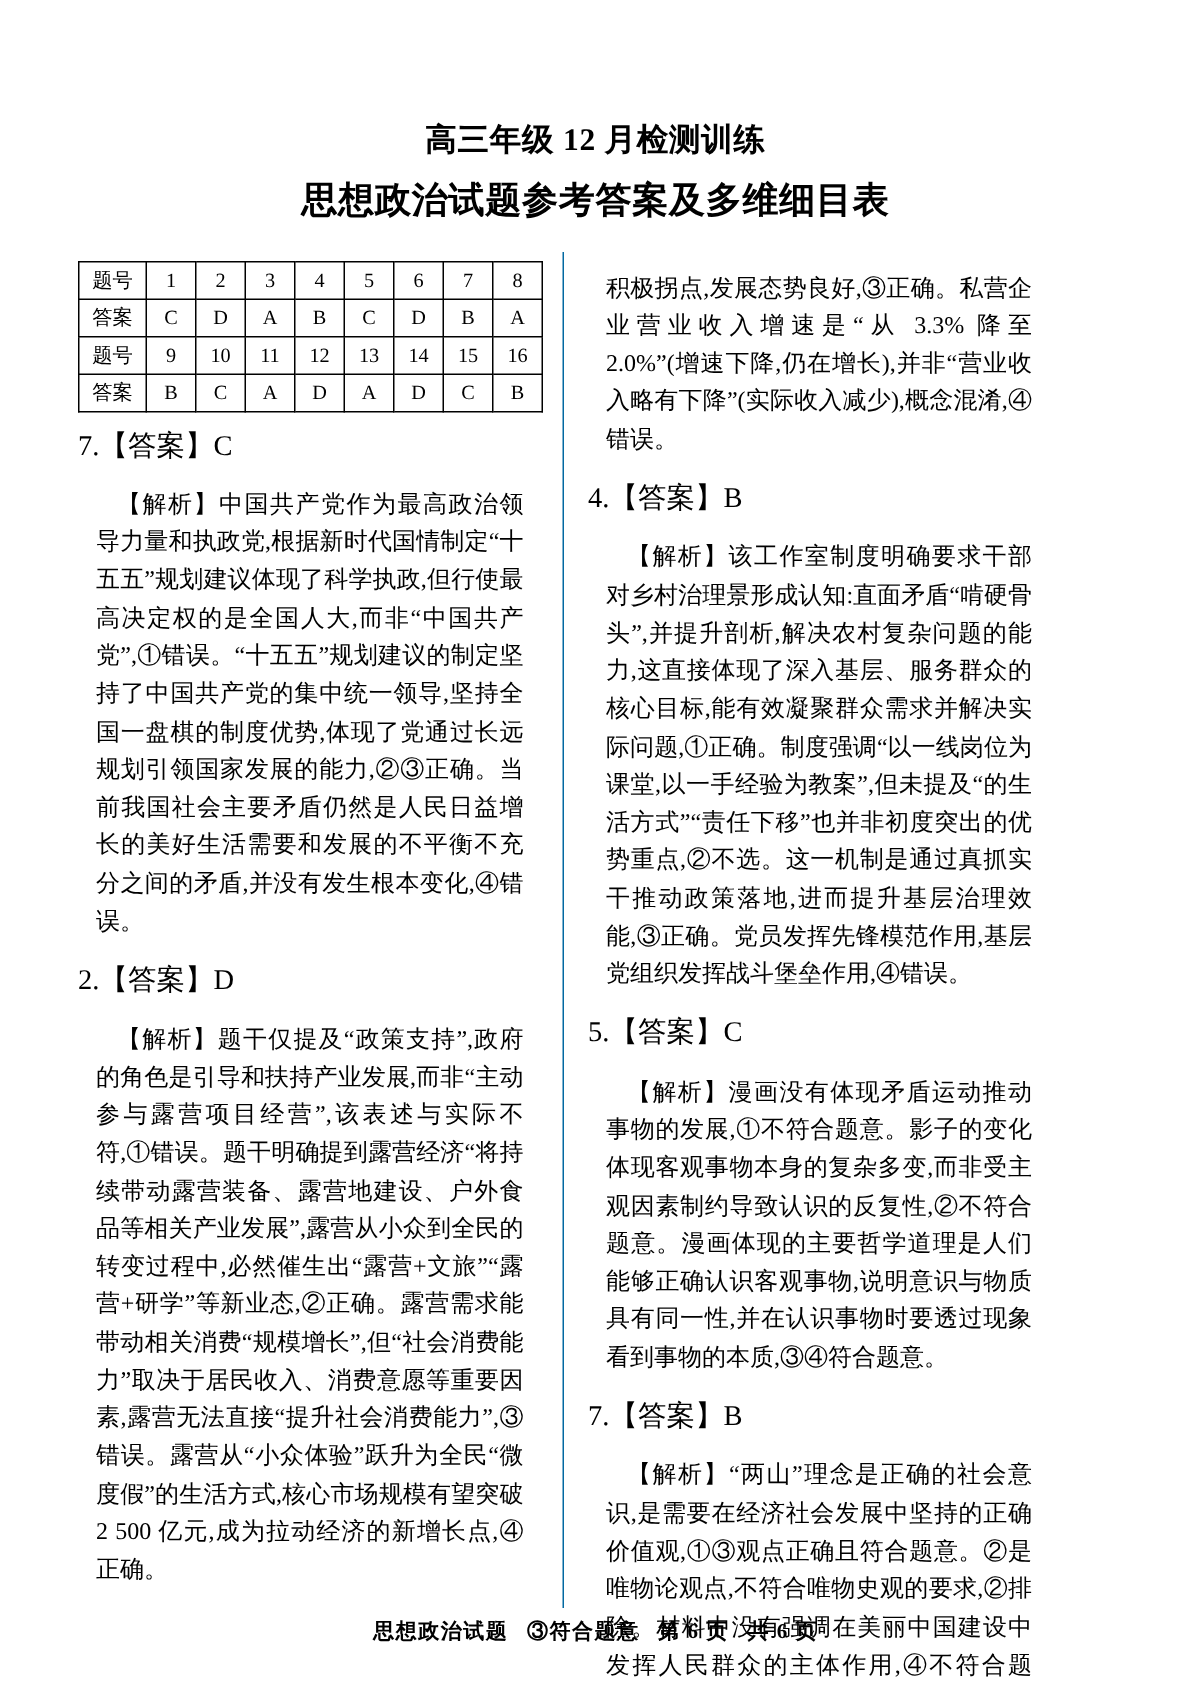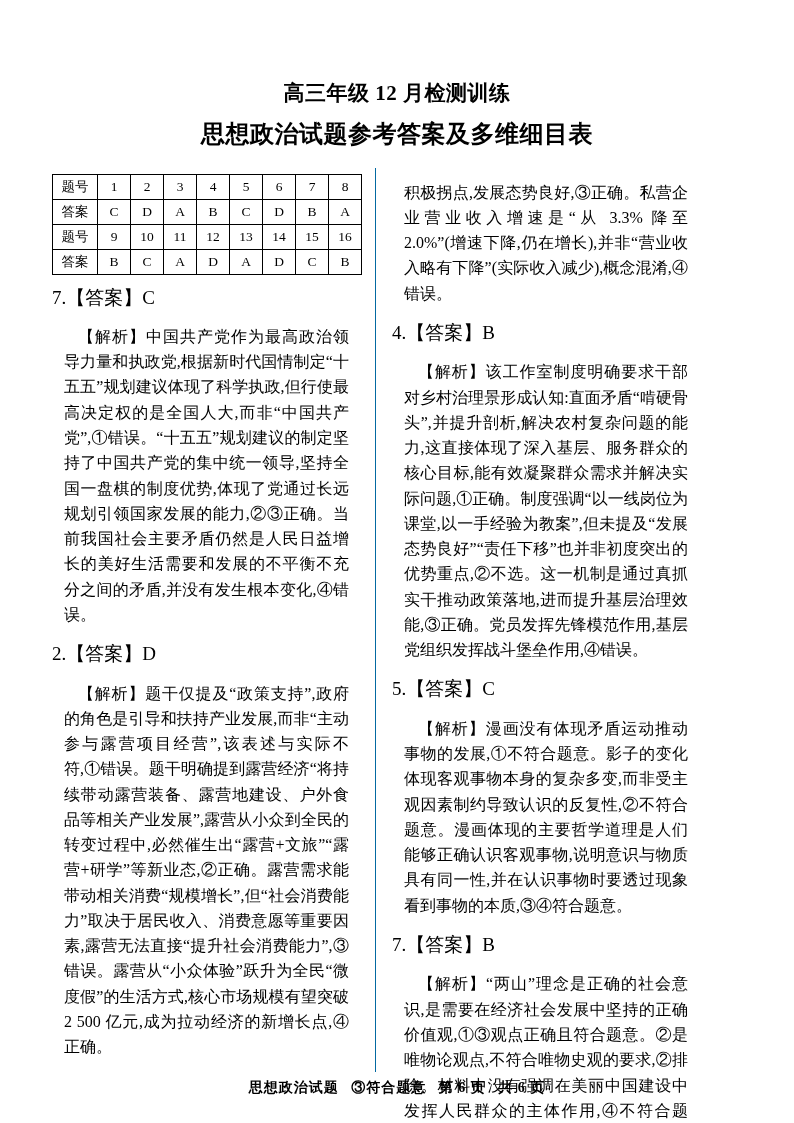--- a/index.html
+++ b/index.html
@@ -187,21 +187,21 @@
     </div>
 
     <div class="col col-right">
 
       <div class="item right-first">
         <p class="para para-noind">积极拐点,发展态势良好,③正确。私营企业营业收入增速是“从 3.3% 降至 2.0%”(增速下降,仍在增长),并非“营业收入略有下降”(实际收入减少),概念混淆,④错误。</p>
       </div>
 
       <div class="item">
         <div class="item-head">4.【答案】B</div>
-        <p class="para">【解析】该工作室制度明确要求干部对乡村治理景形成认知:直面矛盾“啃硬骨头”,并提升剖析,解决农村复杂问题的能力,这直接体现了深入基层、服务群众的核心目标,能有效凝聚群众需求并解决实际问题,①正确。制度强调“以一线岗位为课堂,以一手经验为教案”,但未提及“发展态势良好”“责任下移”也并非初度突出的优势重点,②不选。这一机制是通过真抓实干推动政策落地,进而提升基层治理效能,③正确。党员发挥先锋模范作用,基层党组织发挥战斗堡垒作用,④错误。</p>
+        <p class="para">【解析】该工作室制度明确要求干部对乡村治理景形成认知:直面矛盾“啃硬骨头”,并提升剖析,解决农村复杂问题的能力,这直接体现了深入基层、服务群众的核心目标,能有效凝聚群众需求并解决实际问题,①正确。制度强调“以一线岗位为课堂,以一手经验为教案”,但未提及“的生活方式”“责任下移”也并非初度突出的优势重点,②不选。这一机制是通过真抓实干推动政策落地,进而提升基层治理效能,③正确。党员发挥先锋模范作用,基层党组织发挥战斗堡垒作用,④错误。</p>
       </div>
 
       <div class="item">
         <div class="item-head">5.【答案】C</div>
       </div>
 
       <div class="item">
         <p class="para">【解析】漫画没有体现矛盾运动推动事物的发展,①不符合题意。影子的变化体现客观事物本身的复杂多变,而非受主观因素制约导致认识的反复性,②不符合题意。漫画体现的主要哲学道理是人们能够正确认识客观事物,说明意识与物质具有同一性,并在认识事物时要透过现象看到事物的本质,③④符合题意。</p>
       </div>
 

